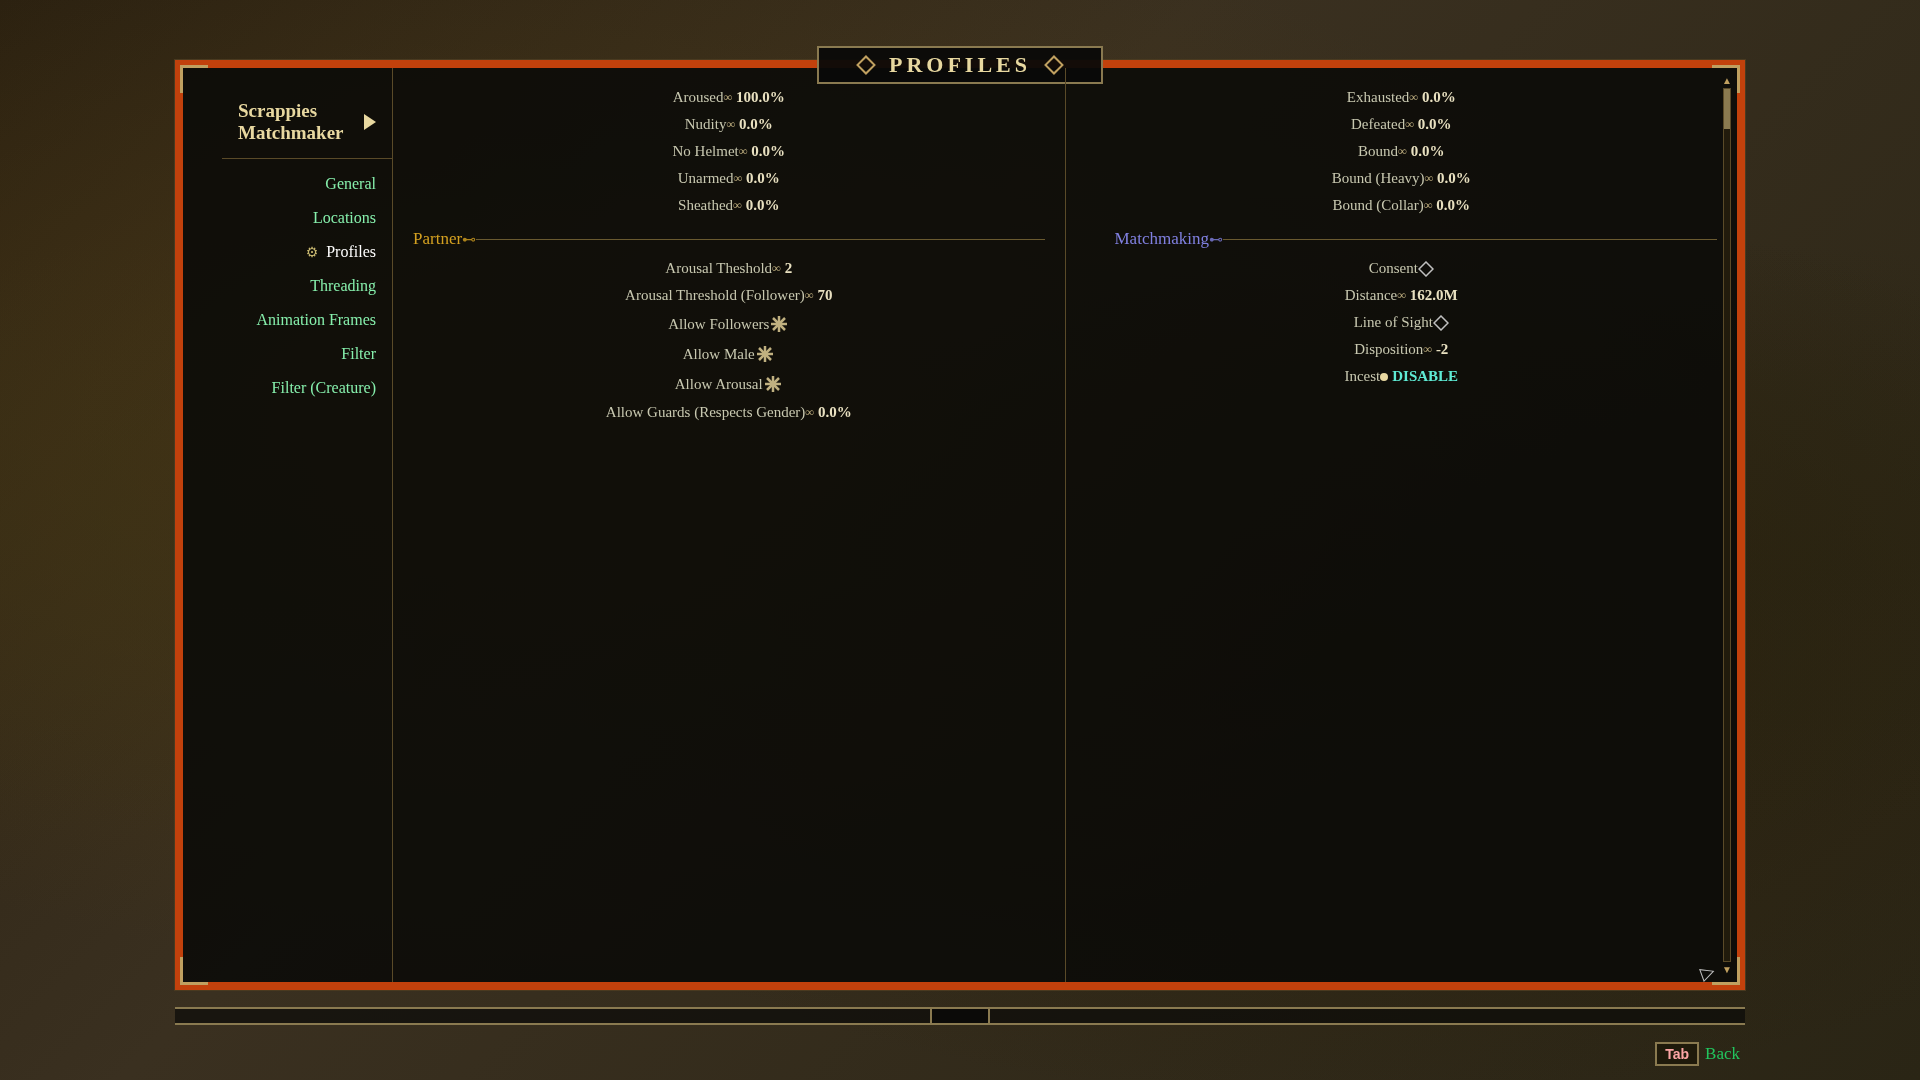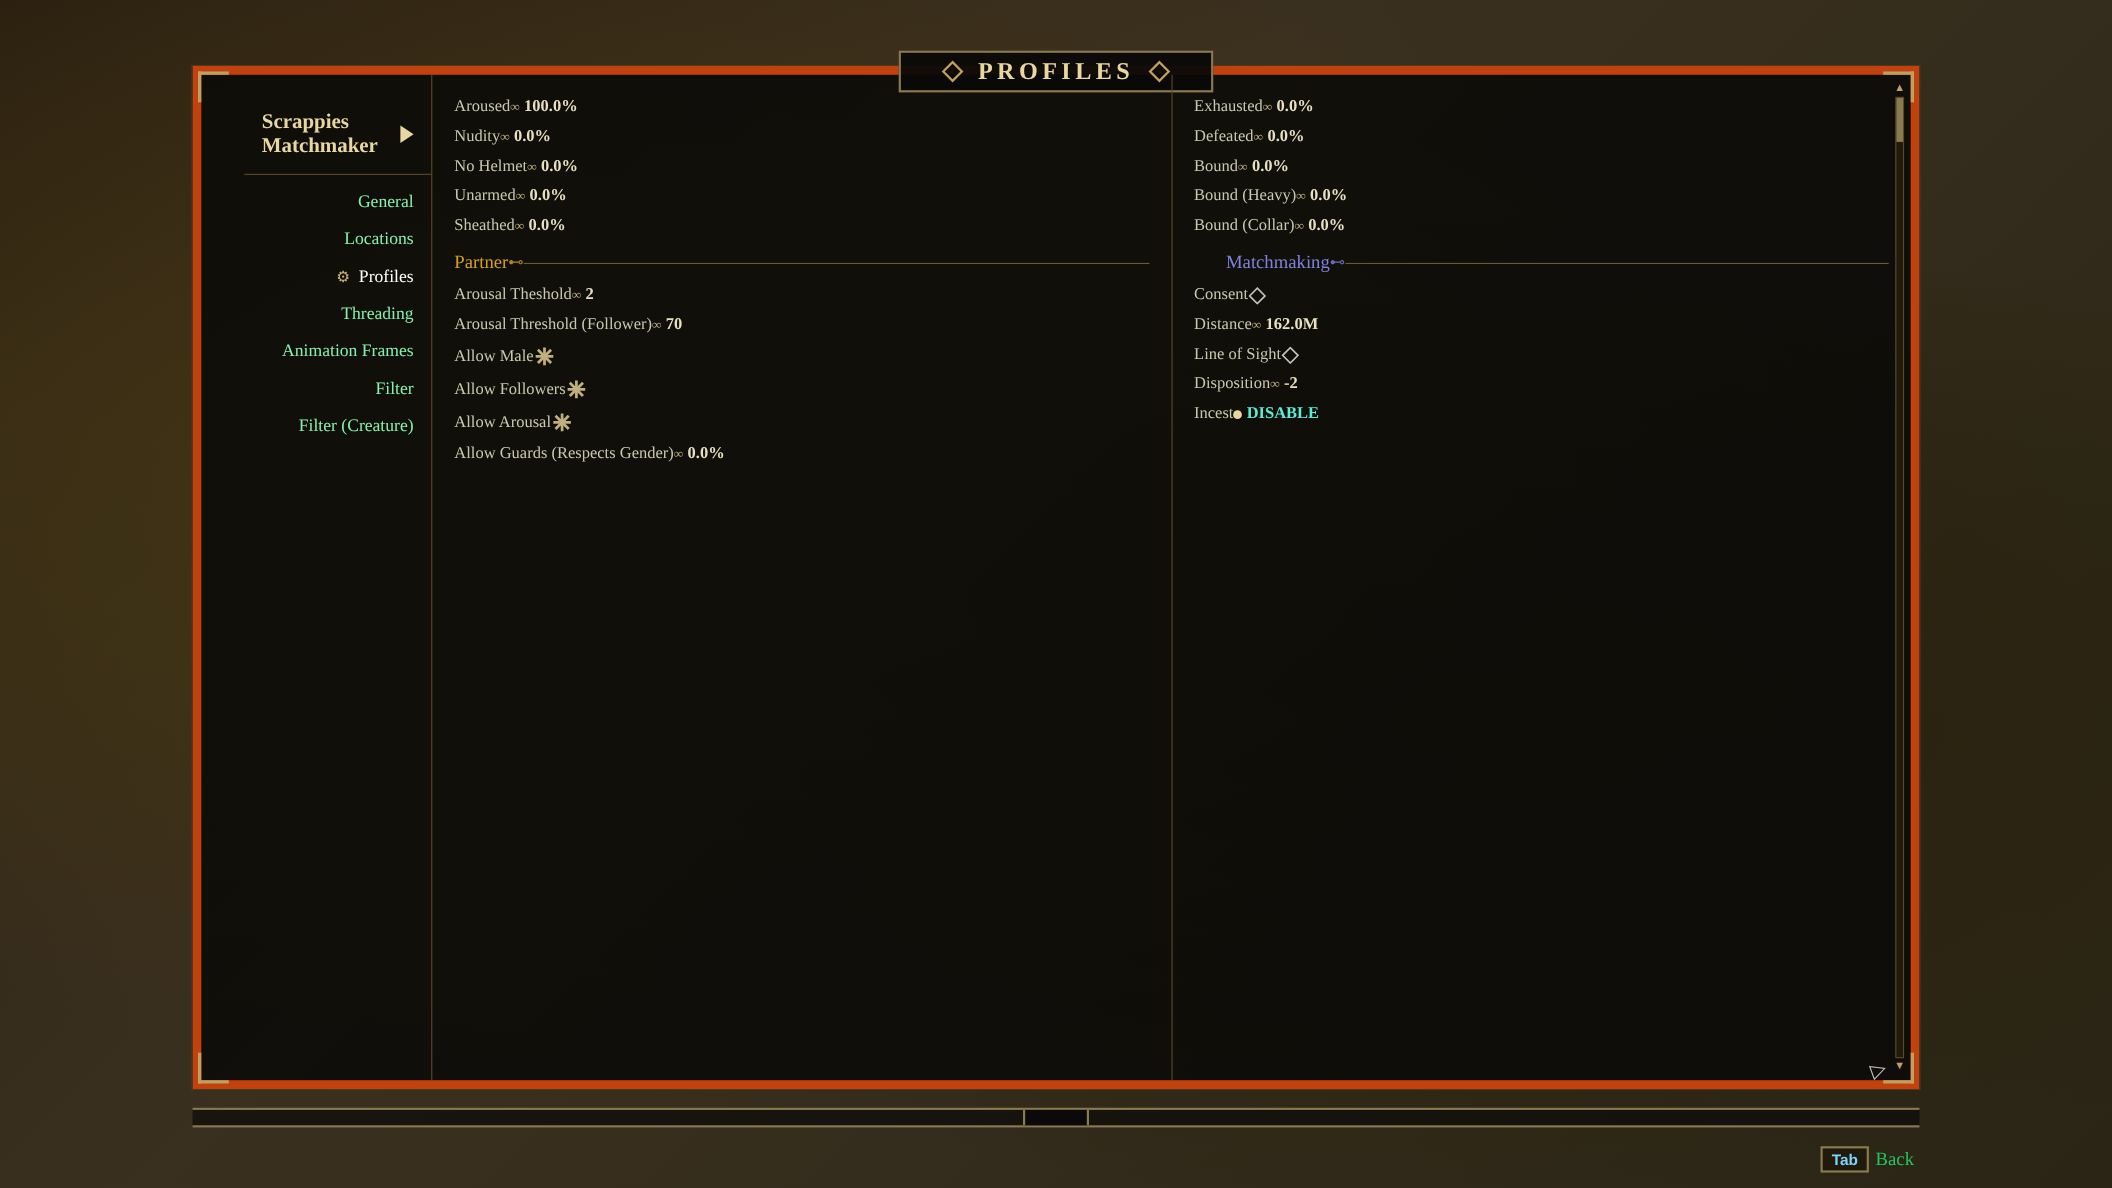--- a/index.html
+++ b/index.html
@@ -162,21 +162,21 @@
     .col-right {
       flex: 1;
       padding: 16px 20px;
       position: relative;
     }
 
     
     .setting-row {
       display: flex;
       align-items: center;
-      justify-content: flex-start;
+      justify-content: center;
       padding: 5px 0;
       color: #c8b870;
       font-size: 15px;
     }
 
     .setting-label {
       color: #c8c8b0;
       font-size: 15px;
     }
 
@@ -289,21 +289,21 @@
       color: #e8d8a0;
       font-size: 17px;
     }
 
     .key-badge {
       background: rgba(30,25,10,0.9);
       border: 2px solid #8a7a50;
       padding: 2px 8px;
       font-size: 14px;
       font-weight: bold;
-      color: #7dd3fc;
+      color: #fca5a5;
       font-family: 'Arial', sans-serif;
     }
 
     
     .cursor {
       position: absolute;
       bottom: 100px;
       right: 200px;
       width: 20px;
       height: 20px;
@@ -437,32 +437,32 @@
         </span>
       </div>
       <div class="setting-row">
         <span class="setting-label">Arousal Threshold (Follower)</span>
         <span class="setting-value">
           <span class="infinity-icon">∞</span>
           <span>70</span>
         </span>
       </div>
       <div class="setting-row">
-        <span class="setting-label">Allow Male</span>
+        <span class="setting-label">Allow Followers</span>
         <span class="setting-value">
           <svg width="20" height="20" viewBox="0 0 20 20">
             <line x1="10" y1="2" x2="10" y2="18" stroke="#c0b080" stroke-width="2.5"></line>
             <line x1="2" y1="10" x2="18" y2="10" stroke="#c0b080" stroke-width="2.5"></line>
             <line x1="4" y1="4" x2="16" y2="16" stroke="#c0b080" stroke-width="2.5"></line>
             <line x1="16" y1="4" x2="4" y2="16" stroke="#c0b080" stroke-width="2.5"></line>
           </svg>
         </span>
       </div>
       <div class="setting-row">
-        <span class="setting-label">Allow Followers</span>
+        <span class="setting-label">Allow Male</span>
         <span class="setting-value">
           <svg width="20" height="20" viewBox="0 0 20 20">
             <line x1="10" y1="2" x2="10" y2="18" stroke="#c0b080" stroke-width="2.5"></line>
             <line x1="2" y1="10" x2="18" y2="10" stroke="#c0b080" stroke-width="2.5"></line>
             <line x1="4" y1="4" x2="16" y2="16" stroke="#c0b080" stroke-width="2.5"></line>
             <line x1="16" y1="4" x2="4" y2="16" stroke="#c0b080" stroke-width="2.5"></line>
           </svg>
         </span>
       </div>
       <div class="setting-row">

